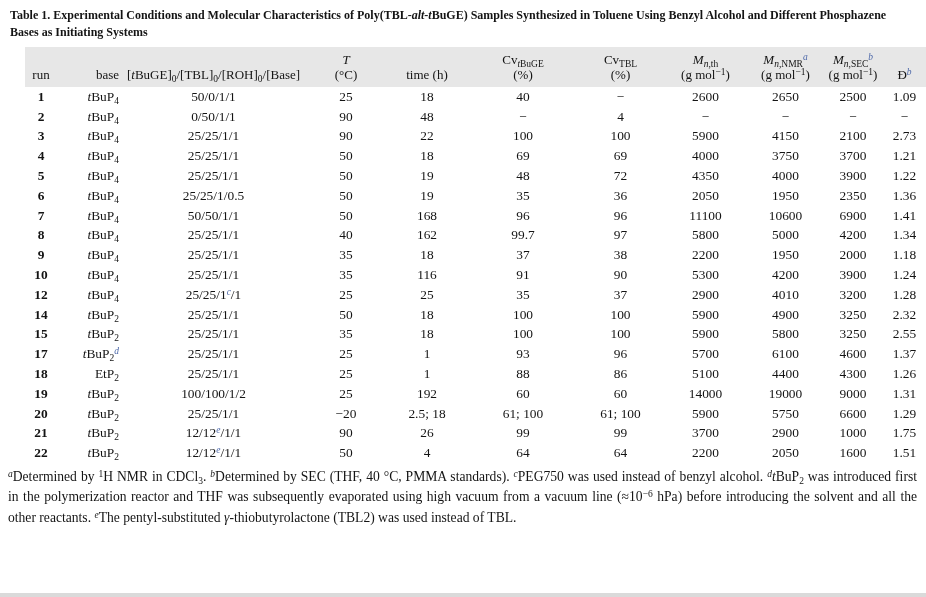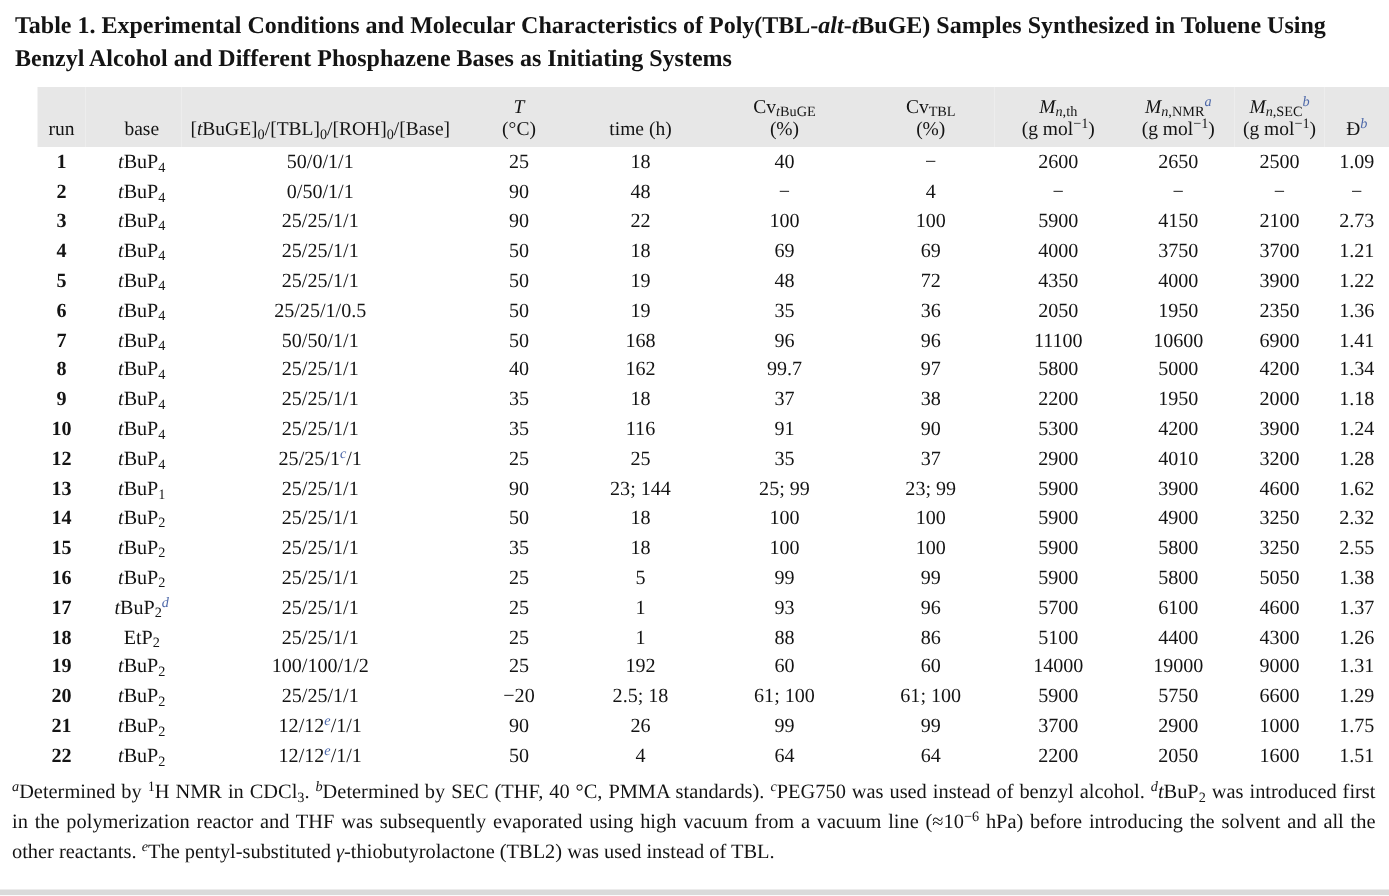--- a/index.html
+++ b/index.html
@@ -7,21 +7,21 @@
     width: 926px; height: 597px;
     position: relative;
     background: #ffffff;
     color: #141414;
     font-family: "Liberation Serif", "DejaVu Serif", serif;
     overflow: hidden;
   }
   .title {
     padding: 7px 14px 0 10px;
     font-weight: bold;
-    font-size: 16px;
+    font-size: 12px;
     line-height: 1.38;
   }
   table.data {
     border-collapse: collapse;
     table-layout: fixed;
     width: 901px;
     margin-left: 25px;
     margin-top: 7px;
   }
   thead tr { background: #e7e7e7; }
@@ -35,21 +35,21 @@
     white-space: nowrap;
   }
   td {
     font-size: 13.4px;
     text-align: center;
     height: 19.8px;
     line-height: 19.8px;
     padding: 0 2px;
     white-space: nowrap;
   }
-  th.col-base, td.col-base { text-align: center; padding-left: 13px; }
+  th.col-base, td.col-base { text-align: right; padding-left: 13px; }
   td.col-run { font-weight: bold; }
   col.col-run   { width: 32px; }
   col.col-base  { width: 64px; }
   col.col-ratio { width: 185px; }
   col.col-temp  { width: 80px; }
   col.col-time  { width: 82px; }
   col.col-cvtbuge { width: 110px; }
   col.col-cvtbl { width: 85px; }
   col.col-mnth  { width: 85px; }
   col.col-mnnmr { width: 75px; }
@@ -247,33 +247,20 @@
           <td class="col-temp">25</td>
           <td class="col-time">25</td>
           <td class="col-cvtbuge">35</td>
           <td class="col-cvtbl">37</td>
           <td class="col-mnth">2900</td>
           <td class="col-mnnmr">4010</td>
           <td class="col-mnsec">3200</td>
           <td class="col-dispersity">1.28</td>
         </tr>
         <tr>
-          <td class="col-run">13</td>
-          <td class="col-base"><i>t</i>BuP<sub>1</sub></td>
-          <td class="col-ratio">25/25/1/1</td>
-          <td class="col-temp">90</td>
-          <td class="col-time">23; 144</td>
-          <td class="col-cvtbuge">25; 99</td>
-          <td class="col-cvtbl">23; 99</td>
-          <td class="col-mnth">5900</td>
-          <td class="col-mnnmr">3900</td>
-          <td class="col-mnsec">4600</td>
-          <td class="col-dispersity">1.62</td>
-        </tr>
-        <tr>
           <td class="col-run">14</td>
           <td class="col-base"><i>t</i>BuP<sub>2</sub></td>
           <td class="col-ratio">25/25/1/1</td>
           <td class="col-temp">50</td>
           <td class="col-time">18</td>
           <td class="col-cvtbuge">100</td>
           <td class="col-cvtbl">100</td>
           <td class="col-mnth">5900</td>
           <td class="col-mnnmr">4900</td>
           <td class="col-mnsec">3250</td>
@@ -284,33 +271,20 @@
           <td class="col-base"><i>t</i>BuP<sub>2</sub></td>
           <td class="col-ratio">25/25/1/1</td>
           <td class="col-temp">35</td>
           <td class="col-time">18</td>
           <td class="col-cvtbuge">100</td>
           <td class="col-cvtbl">100</td>
           <td class="col-mnth">5900</td>
           <td class="col-mnnmr">5800</td>
           <td class="col-mnsec">3250</td>
           <td class="col-dispersity">2.55</td>
-        </tr>
-        <tr>
-          <td class="col-run">16</td>
-          <td class="col-base"><i>t</i>BuP<sub>2</sub></td>
-          <td class="col-ratio">25/25/1/1</td>
-          <td class="col-temp">25</td>
-          <td class="col-time">5</td>
-          <td class="col-cvtbuge">99</td>
-          <td class="col-cvtbl">99</td>
-          <td class="col-mnth">5900</td>
-          <td class="col-mnnmr">5800</td>
-          <td class="col-mnsec">5050</td>
-          <td class="col-dispersity">1.38</td>
         </tr>
         <tr>
           <td class="col-run">17</td>
           <td class="col-base"><i>t</i>BuP<sub>2</sub><sup class="fn">d</sup></td>
           <td class="col-ratio">25/25/1/1</td>
           <td class="col-temp">25</td>
           <td class="col-time">1</td>
           <td class="col-cvtbuge">93</td>
           <td class="col-cvtbl">96</td>
           <td class="col-mnth">5700</td>

